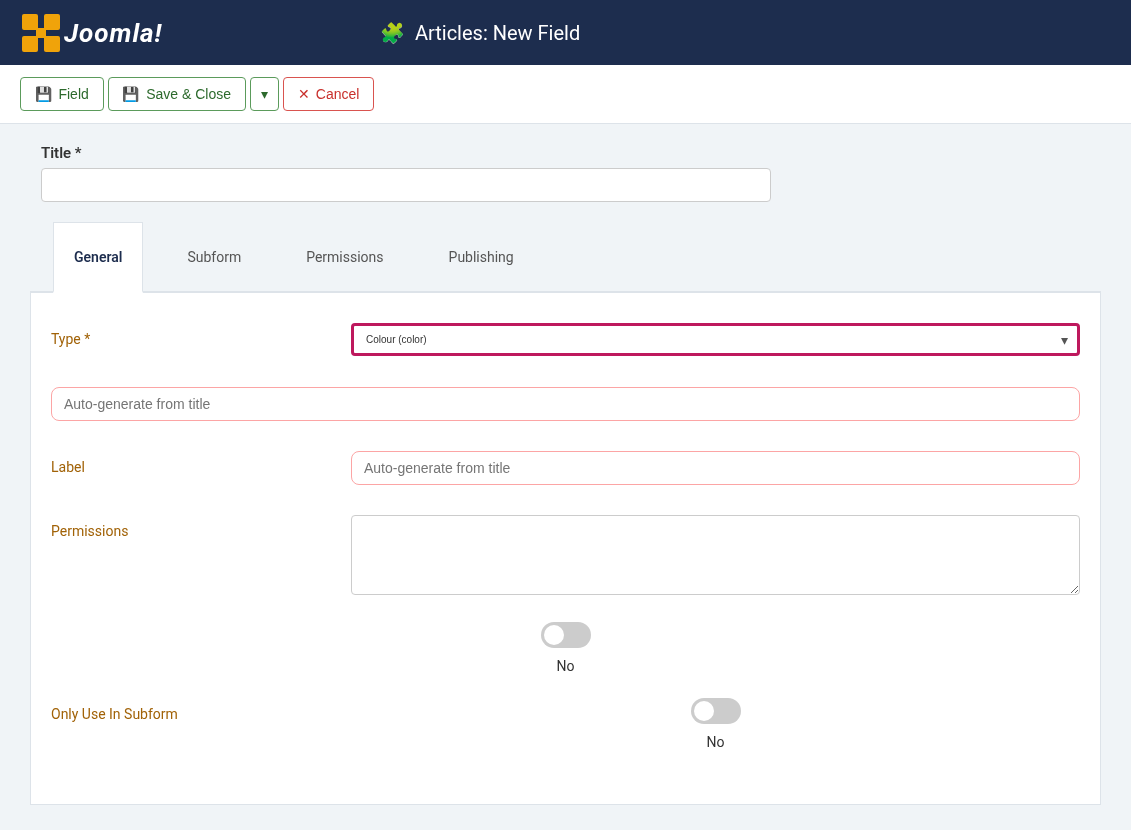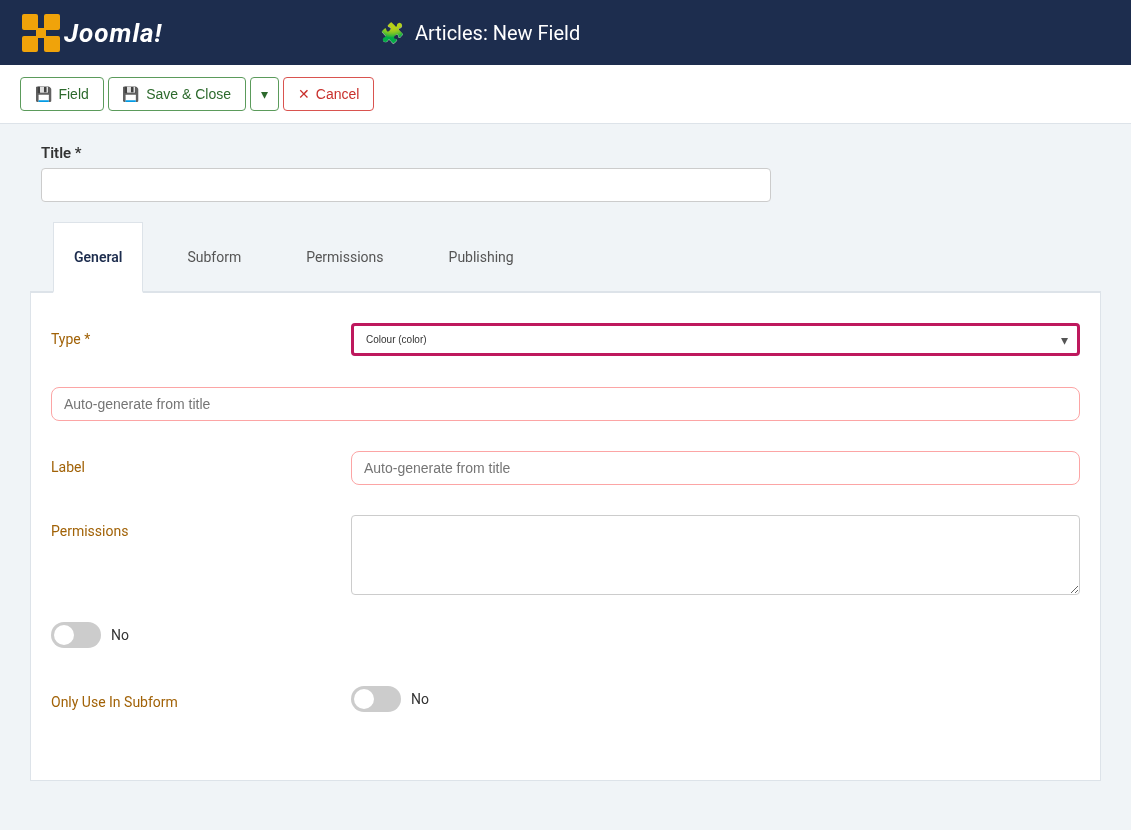--- a/index.html
+++ b/index.html
@@ -191,20 +191,21 @@
       transform: translateY(-50%);
       pointer-events: none;
       color: #555;
     }
 
     
     .toggle-row {
       display: flex;
       align-items: center;
       gap: 10px;
+      flex-direction: column;
     }
     .toggle {
       position: relative;
       display: inline-block;
       width: 50px;
       height: 26px;
     }
     .toggle-slider {
       position: absolute;
       top: 0; left: 0; right: 0; bottom: 0;

